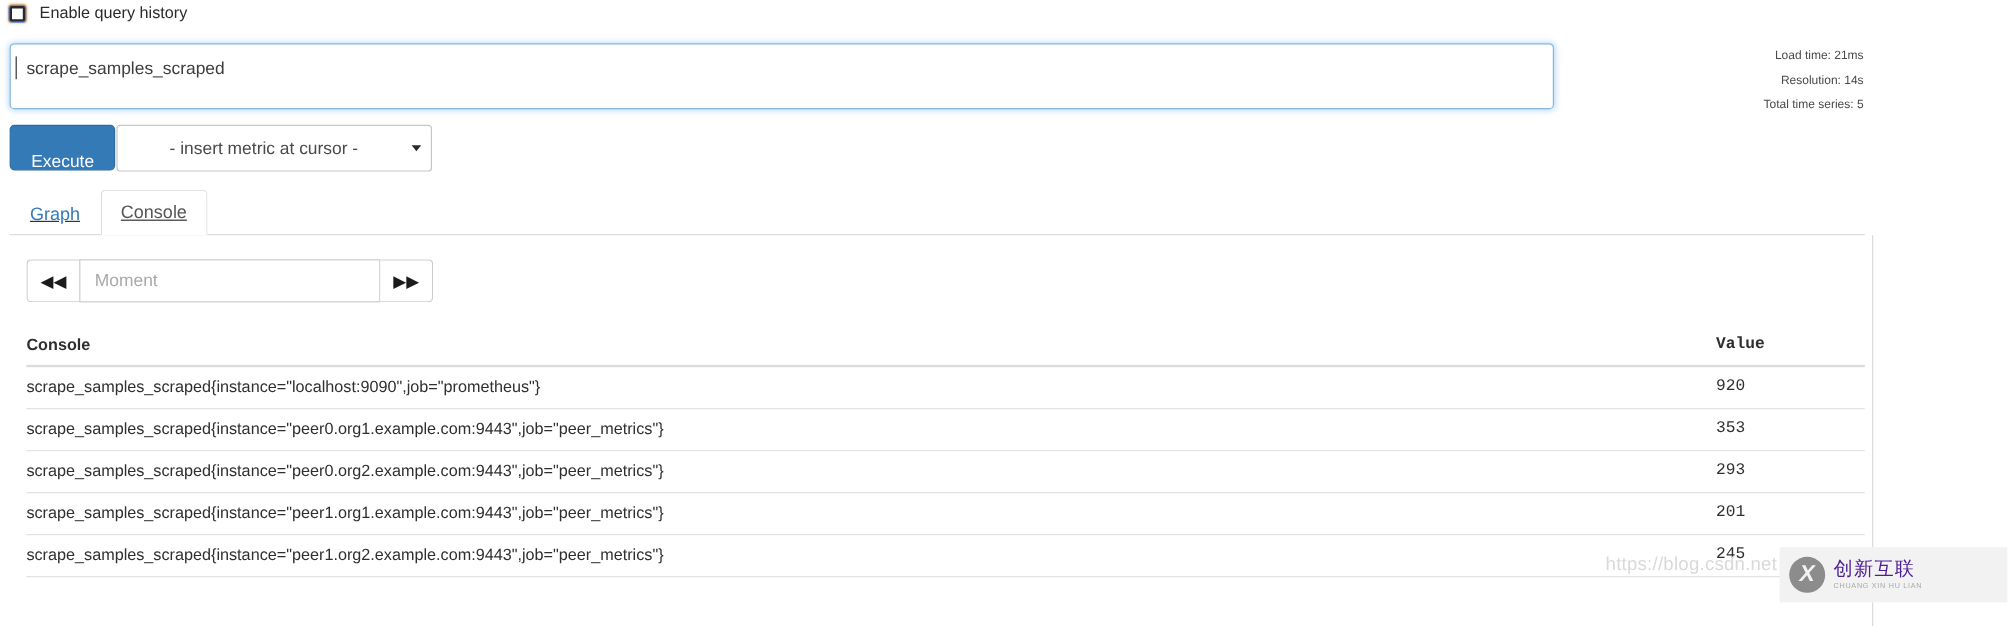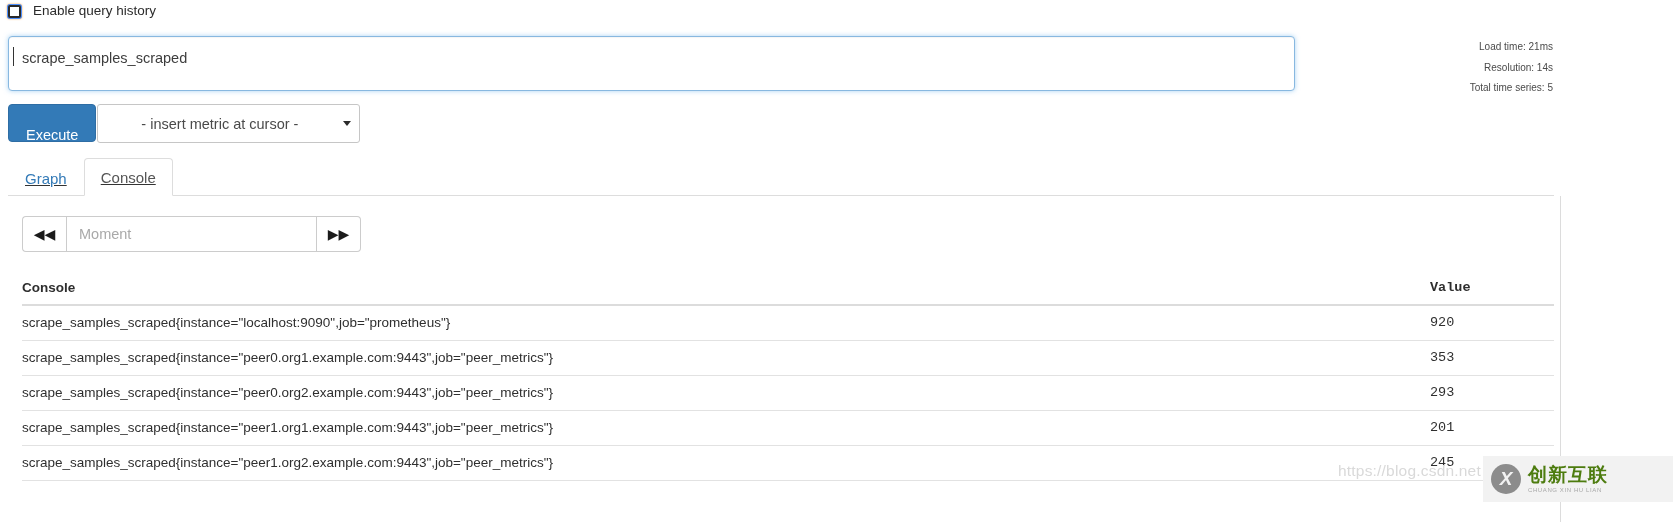--- a/index.html
+++ b/index.html
@@ -161,21 +161,21 @@
     padding-left: 8px; pointer-events: none;
   }
   .wm-mark {
     width: 30px; height: 30px; border-radius: 50%;
     background: #8c8c8c; color: #f2f2f2;
     display: flex; align-items: center; justify-content: center;
     font-size: 19px; font-weight: bold; font-style: italic;
     flex: 0 0 30px;
   }
   .wm-txt { display: flex; flex-direction: column; line-height: 1; }
-  .wm-cn { font-size: 19px; font-weight: bold; color: #4d7c0f; letter-spacing: 1px; }
+  .wm-cn { font-size: 16px; font-weight: normal; color: #4c1d95; letter-spacing: 1px; }
   .wm-py { font-size: 6px; color: #a8a8a8; letter-spacing: .6px; margin-top: 3px; }
 </style>
 </head>
 <body>
 
 <div class="page">
   <div class="content">
 
     <div class="history-row">
       <span class="cb"></span>

